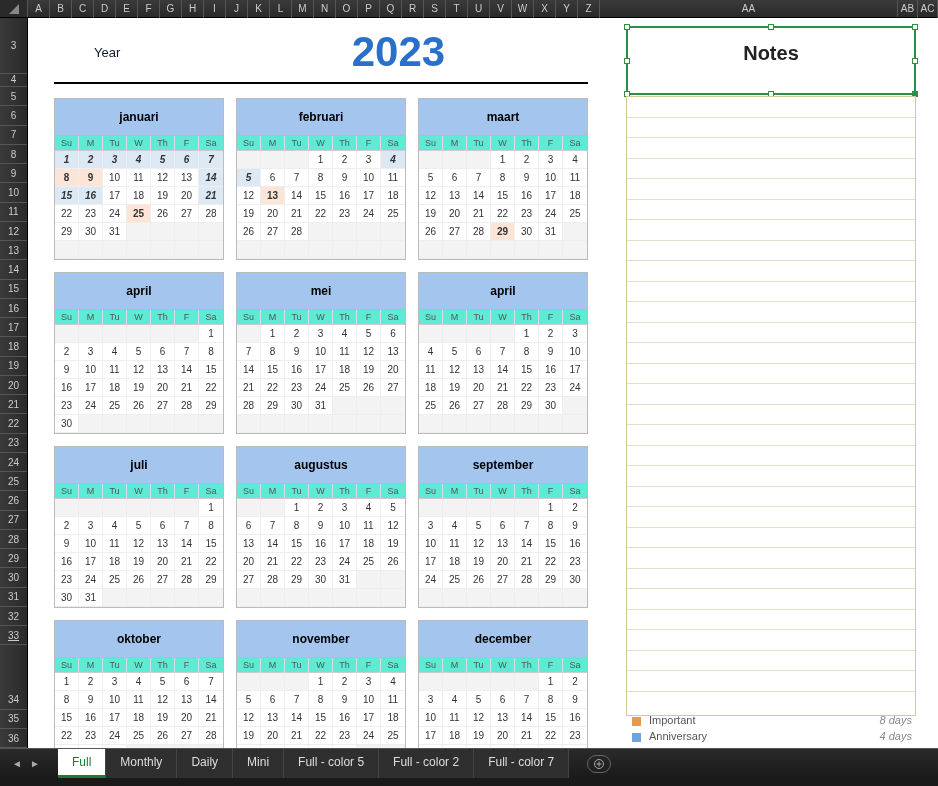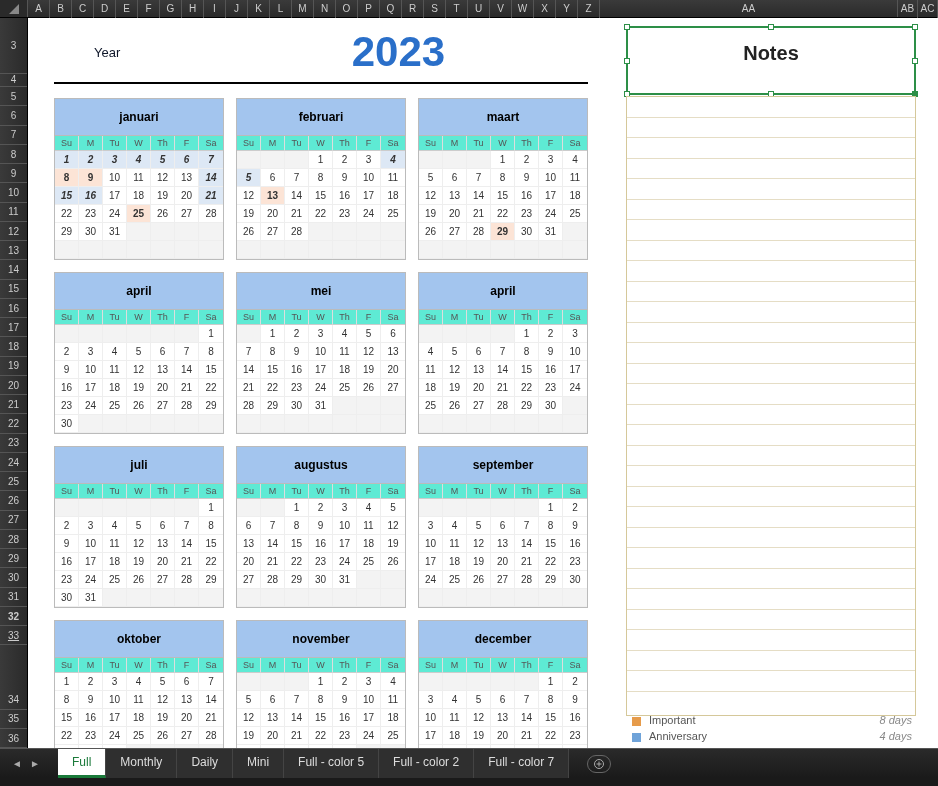--- a/index.html
+++ b/index.html
@@ -136,21 +136,21 @@
         <div class="rh" style="height: 20px;">22</div>
         <div class="rh" style="height: 20px;">23</div>
         <div class="rh" style="height: 20px;">24</div>
         <div class="rh" style="height: 20px;">25</div>
         <div class="rh" style="height: 20px;">26</div>
         <div class="rh" style="height: 20px;">27</div>
         <div class="rh" style="height: 20px;">28</div>
         <div class="rh" style="height: 20px;">29</div>
         <div class="rh" style="height: 20px;">30</div>
         <div class="rh" style="height: 20px;">31</div>
-        <div class="rh" style="height: 20px; font-weight: bold;">32</div>
+        <div class="rh" style="height: 20px;">32</div>
         <div class="rh" style="height: 20px; text-decoration: underline;">33</div>
         <div class="rh" style="height: 20px; margin-top: 45px;">34</div>
         <div class="rh" style="height: 20px;">35</div>
         <div class="rh" style="height: 20px;">36</div>
       </div>
 
     <div class="sheet">
 
       <div class="top-bar">
         <div class="year-label">Year</div>

